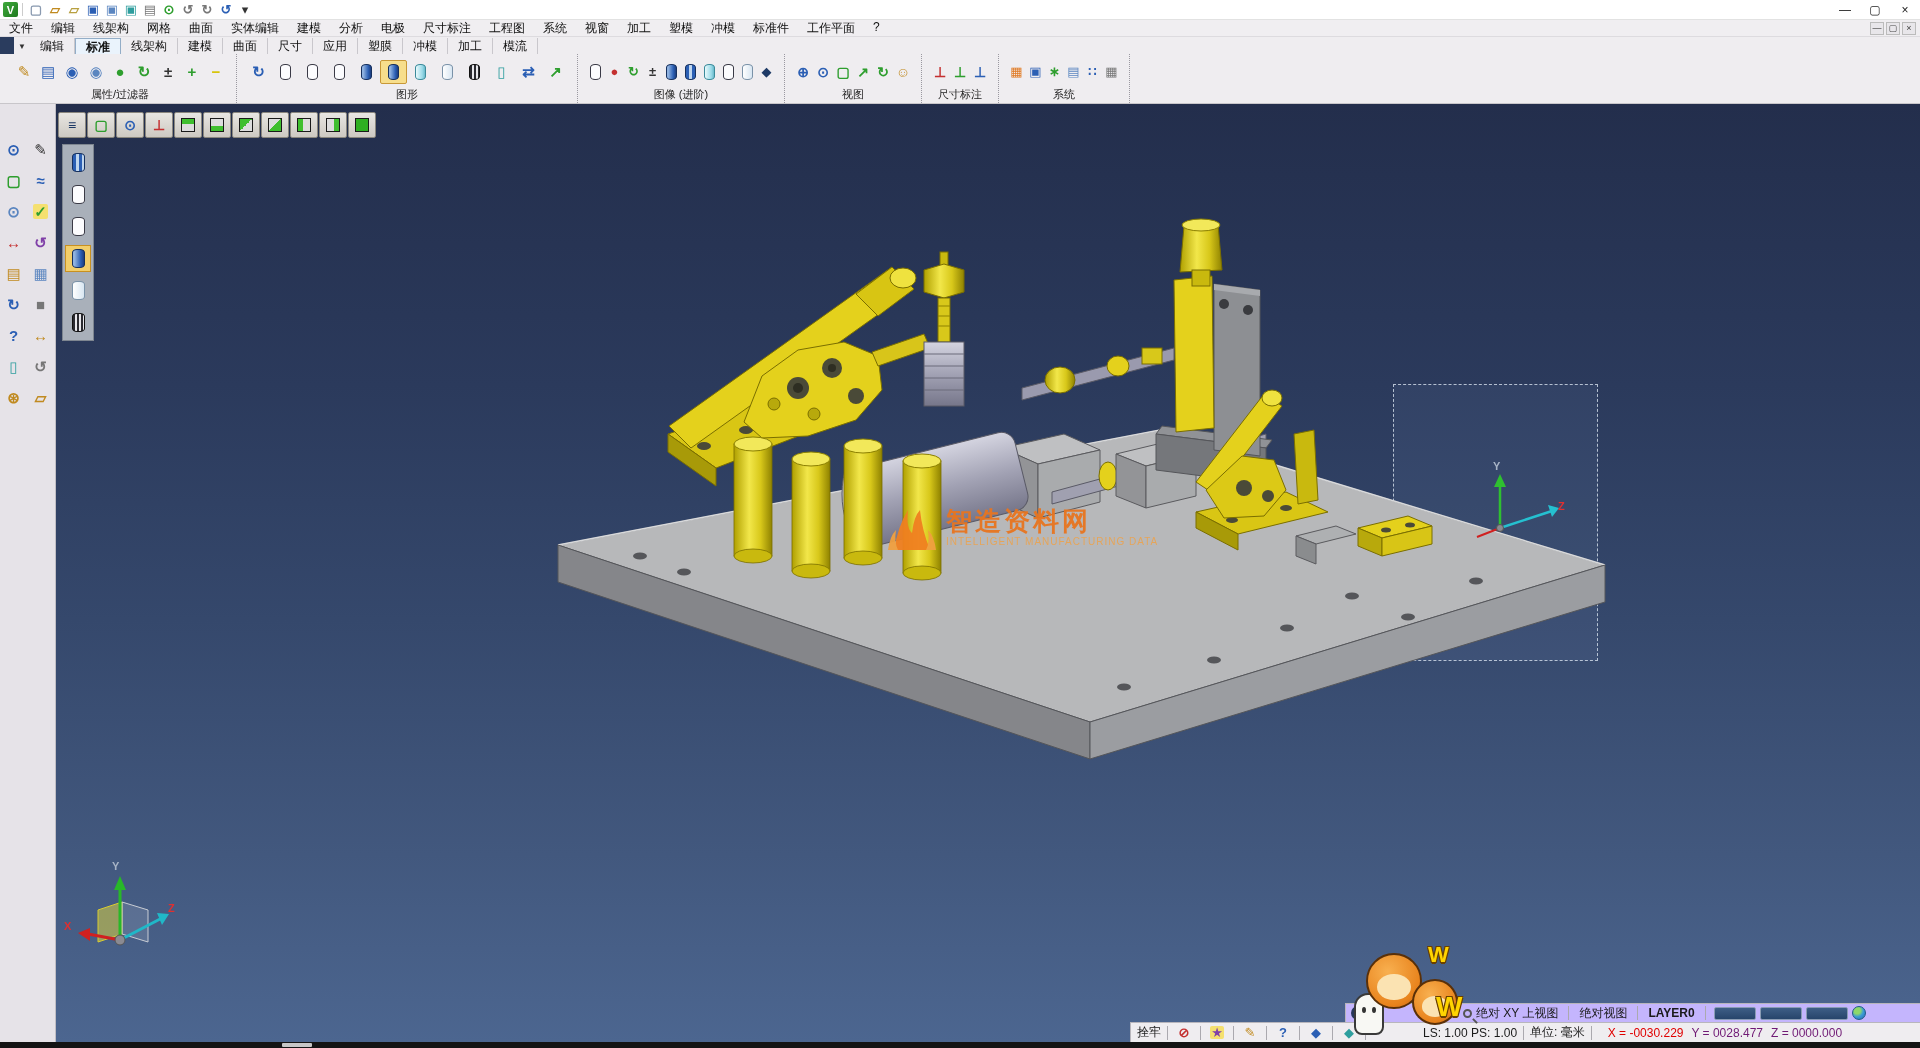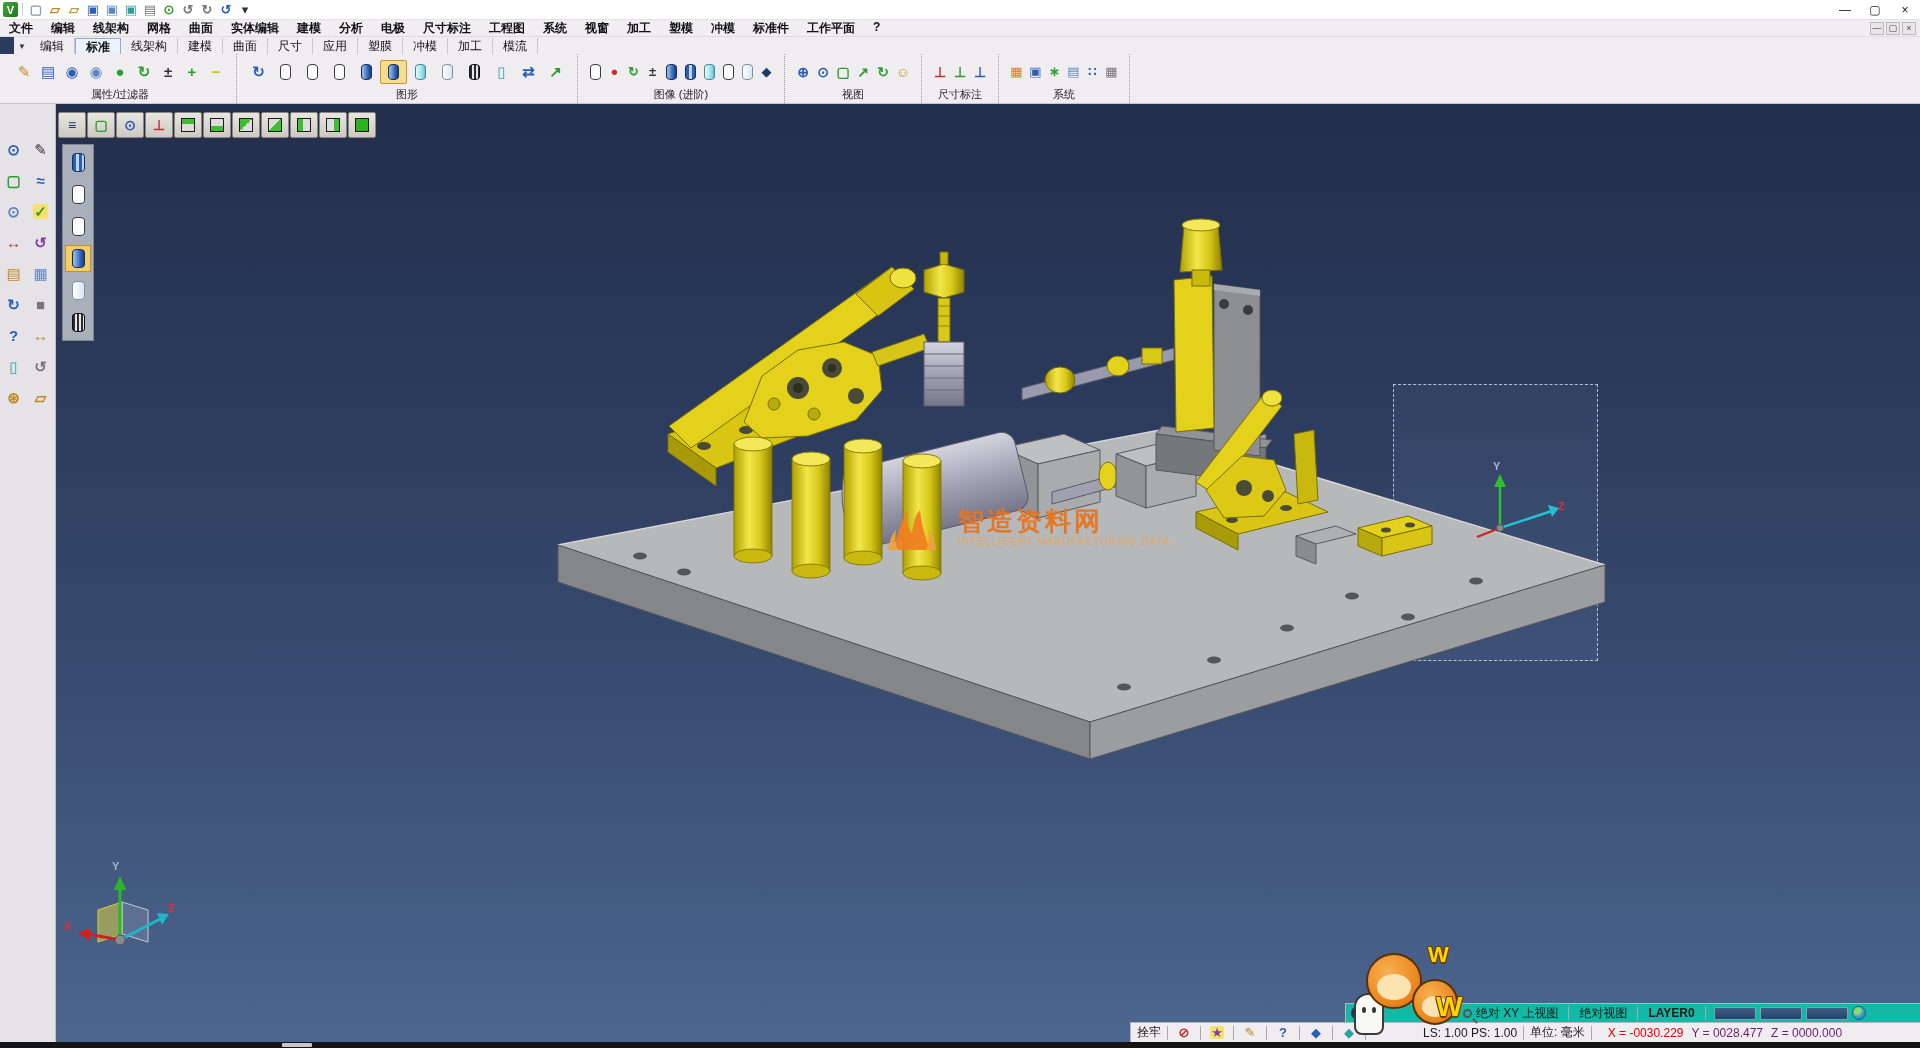--- a/index.html
+++ b/index.html
@@ -35,21 +35,21 @@
   .qa{display:flex;align-items:center;gap:2px;padding-left:3px;z-index:2;}
   .visi-logo{width:15px;height:15px;background:linear-gradient(135deg,#3FA93C,#1F7A1E);color:#FFF;font-weight:bold;font-size:11px;display:flex;align-items:center;justify-content:center;border-radius:2px;}
   .qa-sep{width:1px;height:13px;background:#CCC;margin:0 2px;}
   .qaic{width:18px;height:17px;display:flex;align-items:center;justify-content:center;font-size:13px;}
   #titlebar .title{position:absolute;left:0;right:0;text-align:center;font-size:12.5px;color:#111;}
   .winctl{margin-left:auto;display:flex;z-index:2;}
   .wbtn{width:30px;height:19px;display:flex;align-items:center;justify-content:center;font-size:12px;color:#222;}
 
   
   #menubar{position:absolute;left:0;top:20px;width:1920px;height:17px;background:#F0EEF1;display:flex;align-items:center;border-bottom:1px solid #DDDBDF;}
-  .mitem{padding:0 9px;font-size:12px;color:#111;font-weight:bold;}
+  .mitem{padding:0 9px;font-size:12px;color:#111;}
   .mdictl{margin-left:auto;display:flex;gap:2px;padding-right:4px;}
   .mdictl span{width:14px;height:13px;font-size:9px;display:flex;align-items:center;justify-content:center;color:#444;border:1px solid #BBB;background:#E8E6EA;}
 
   
   #tabbar{position:absolute;left:0;top:37px;width:1920px;height:17px;background:#EFEDF0;display:flex;align-items:flex-end;}
   .tab-corner{width:14px;height:17px;background:#2A3C5E;}
   .tab-drop{width:16px;height:15px;font-size:8px;color:#333;display:flex;align-items:center;justify-content:center;}
   .tab{padding:0 10px;height:16px;line-height:16px;font-size:12px;border-right:1px solid #C9C7CC;color:#111;}
   .tab.active{background:#EAF3FC;border:1px solid #93ADC7;border-bottom:none;font-weight:bold;}
 
@@ -71,28 +71,28 @@
   
   #viewport{position:absolute;left:56px;top:104px;width:1864px;height:938px;background:linear-gradient(180deg,#232E4C 0%,#2B3A5C 30%,#35486C 55%,#42587E 80%,#4C6690 100%);overflow:hidden;}
   #dashrect{position:absolute;left:1337px;top:280px;width:205px;height:277px;border:1px dashed rgba(225,235,245,.75);background:rgba(160,190,220,.07);}
   #model-svg{position:absolute;left:0;top:0;width:1864px;height:938px;}
   #viewtb{position:absolute;left:2px;top:8px;display:flex;gap:1px;}
   .vtb{width:28px;height:26px;background:linear-gradient(#E8E6E2,#CDC9C2);border:1px solid #8A877E;border-radius:2px;display:flex;align-items:center;justify-content:center;font-size:14px;}
   #gstrip{position:absolute;left:6px;top:40px;width:32px;background:#A9B0BA;border:1px solid #7E8690;display:flex;flex-direction:column;align-items:center;padding:4px 0;gap:5px;}
   .gsi{width:26px;height:27px;display:flex;align-items:center;justify-content:center;border:1px solid transparent;}
   .gsi.sel{background:#F2CE6A;border-color:#C89020;}
   .gsi .cyl{width:13px;height:19px;}
-  #watermark{position:absolute;left:830px;top:402px;display:flex;align-items:flex-start;opacity:.95;gap:12px;}
+  #watermark{position:absolute;left:830px;top:402px;display:flex;align-items:flex-start;opacity:.95;}
   #watermark .wm-text{margin-left:8px;}
   .wm-title{font-size:26px;font-weight:bold;color:#E87520;letter-spacing:3px;line-height:30px;}
   .wm-sub{font-size:10px;color:#E8A455;letter-spacing:1px;}
   .axlbl{position:absolute;font-size:11px;font-weight:bold;}
 
   
-  #status1{position:absolute;left:1345px;top:1003px;width:575px;height:19px;background:#14b8a6;border-top:1px solid #B8B6BC;border-left:1px solid #B8B6BC;display:flex;align-items:center;font-size:12px;z-index:20;}
+  #status1{position:absolute;left:1345px;top:1003px;width:575px;height:19px;background:#c4b5fd;border-top:1px solid #B8B6BC;border-left:1px solid #B8B6BC;display:flex;align-items:center;font-size:12px;z-index:20;}
   .abadge{width:14px;height:14px;border-radius:50%;background:#27375A;color:#FFF;font-size:9px;font-weight:bold;display:flex;align-items:center;justify-content:center;margin-left:5px;}
   .mag{width:9px;height:9px;border:2px solid #555;border-radius:50%;position:relative;margin-left:98px;}
   .mag::after{content:"";position:absolute;width:6px;height:2px;background:#555;transform:rotate(45deg);left:7px;top:9px;}
   #status1 .stxt{margin:0 4px;white-space:nowrap;}
   #status1 .layer{font-weight:bold;}
   .sw{width:42px;height:13px;background:linear-gradient(180deg,#3E5E86,#27456B);border:1px solid #8A9CB4;border-radius:2px;margin:0 2px;}
   .globe{width:14px;height:14px;border-radius:50%;background:radial-gradient(circle at 35% 30%,#8ED86A 0 28%,#3A9AD8 55%,#2E6AA8);border:1px solid #1E5A88;margin:0 4px 0 2px;}
   #status2{position:absolute;left:1130px;top:1022px;width:790px;height:20px;background:#EFEDF0;border-top:1px solid #B8B6BC;border-left:1px solid #B8B6BC;display:flex;align-items:center;font-size:12px;z-index:15;padding-left:6px;}
   #status2 .sic{width:20px;text-align:center;font-size:13px;}
   #status2 .stxt{white-space:nowrap;}

